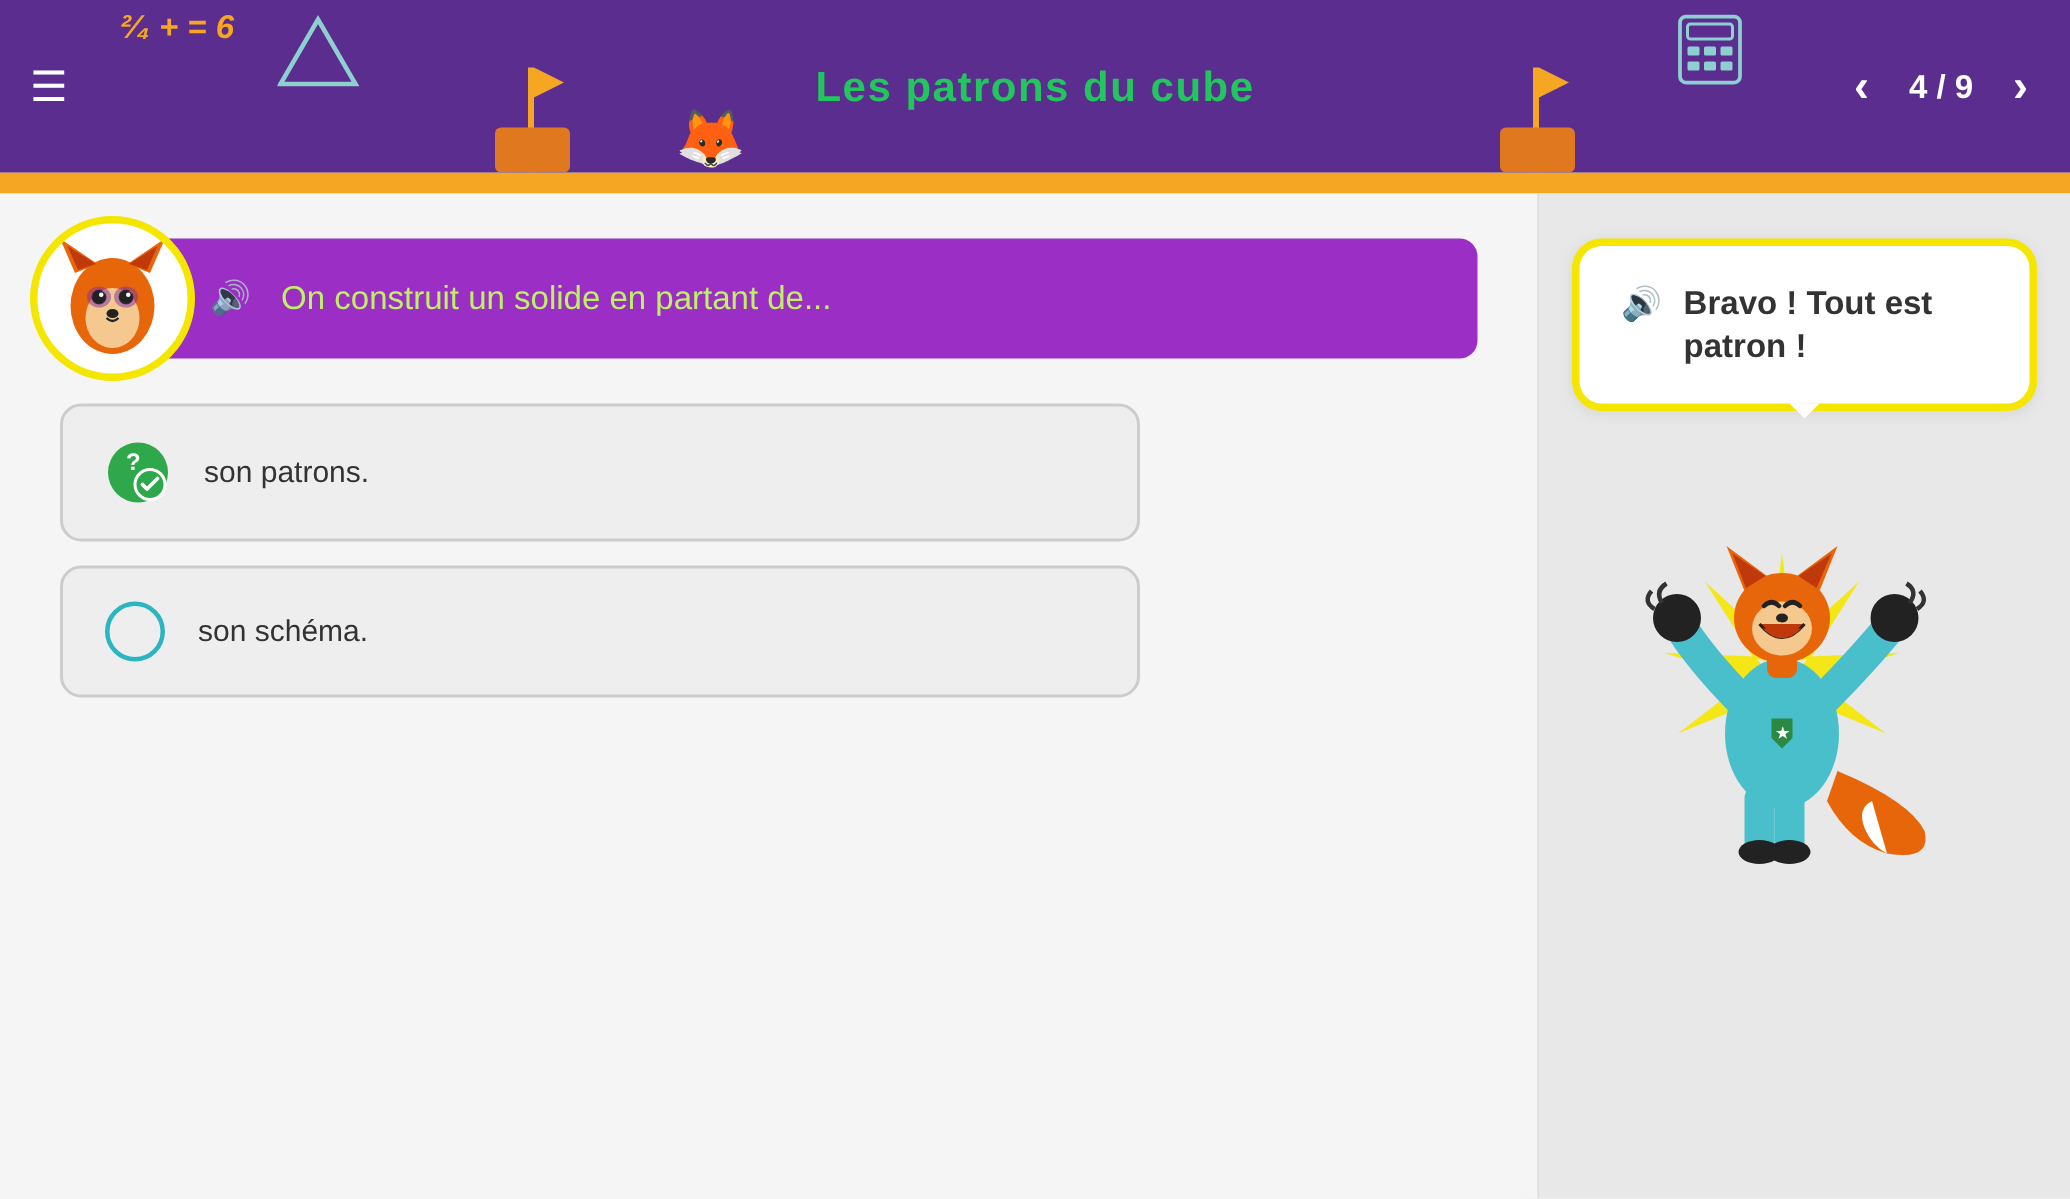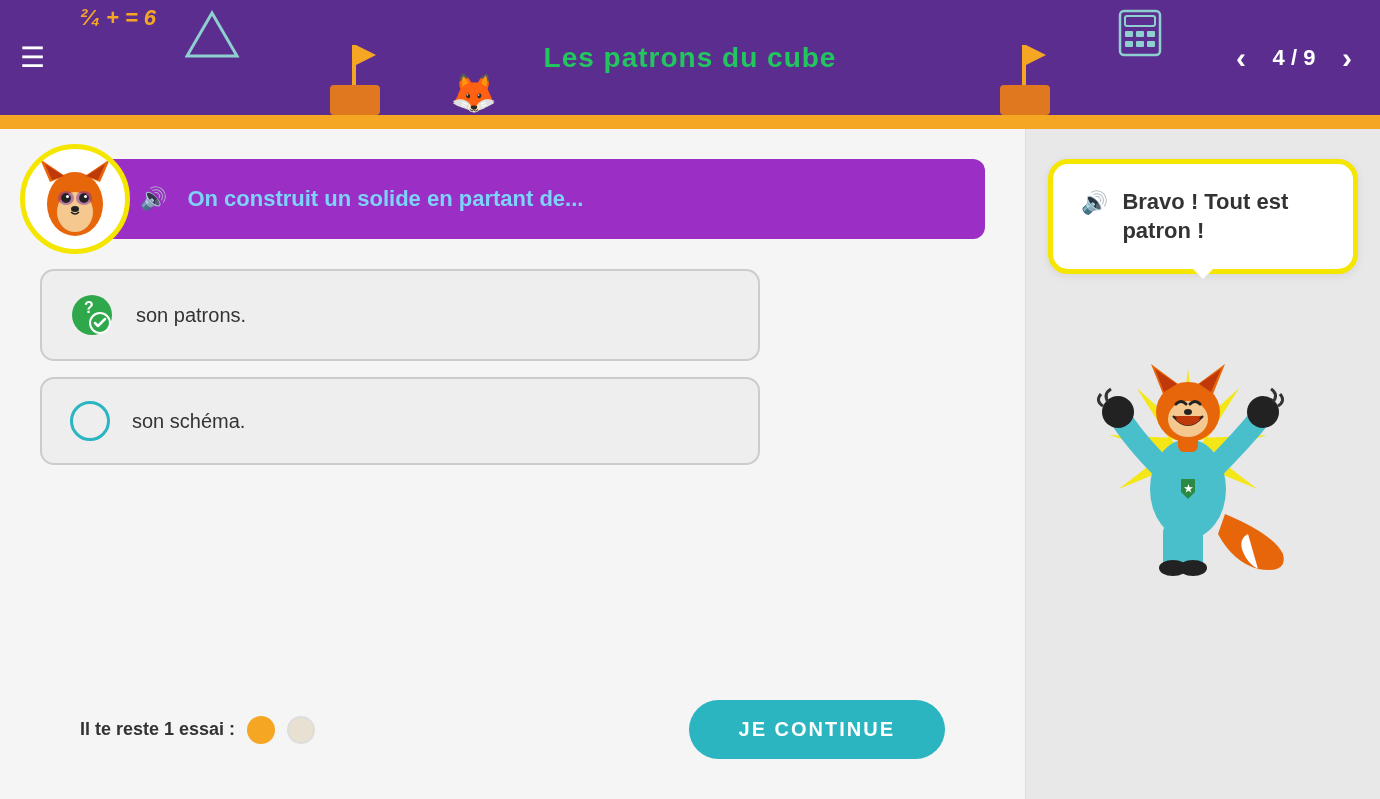--- a/index.html
+++ b/index.html
@@ -128,23 +128,23 @@
       position: relative;
       margin-bottom: 30px;
       min-height: 80px;
     }
     .question-sound-icon {
       color: rgba(255,255,255,0.9);
       font-size: 22px;
       flex-shrink: 0;
     }
     .question-text {
-      color: #7dd3fc;
-      font-size: 22px;
-      font-weight: 700;
+      color: #bef264;
+      font-size: 22px;
+      font-weight: 400;
     }
     .mascot-circle {
       position: absolute;
       left: -20px;
       top: 50%;
       transform: translateY(-50%);
       width: 110px;
       height: 110px;
       border-radius: 50%;
       border: 5px solid #f5e600;
@@ -410,28 +410,20 @@
       </div>
 
 
       <div class="answer-option">
         <div class="circle-radio"></div>
         <span>son schéma.</span>
       </div>
 
     </div>
 
-    <div class="bottom-bar">
-      <div class="attempts-section">
-        <span class="attempts-label">Il te reste 1 essai :</span>
-        <div class="attempt-dot used"></div>
-        <div class="attempt-dot empty"></div>
-      </div>
-      <button class="continue-btn">JE CONTINUE</button>
-    </div>
 
   </div>
 
   <div class="right-panel">
 
     <div class="speech-bubble">
       <span class="bubble-sound-icon sound-symbol">🔊</span>
       <span class="bubble-text">
         <span>Bravo ! Tout est</span><br>
         <span>patron !</span>

